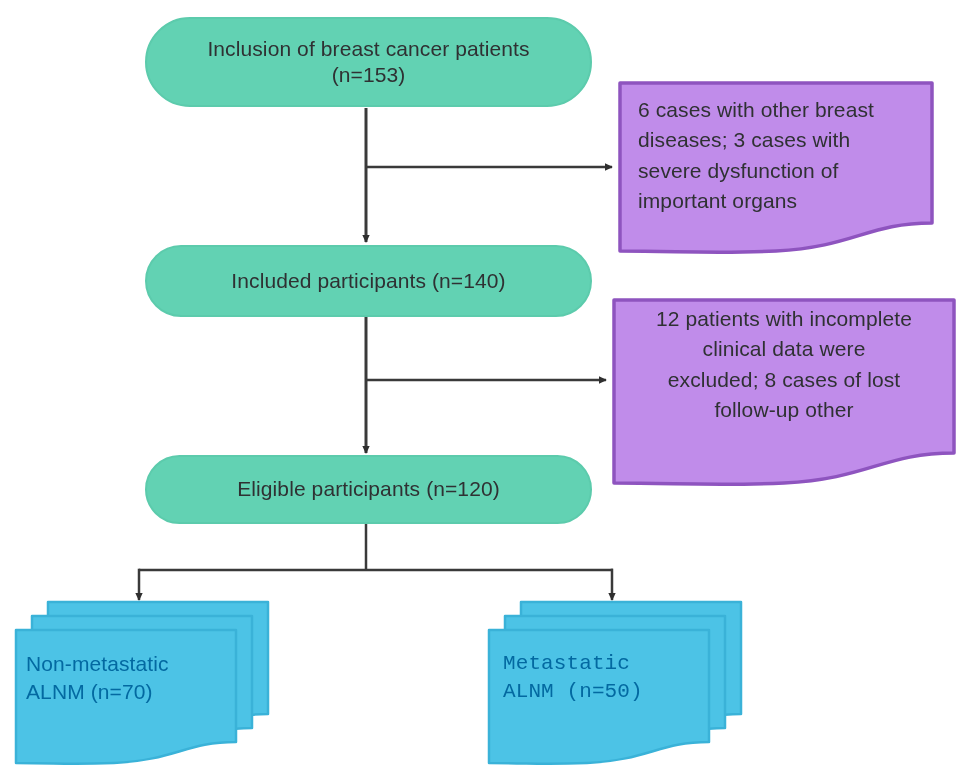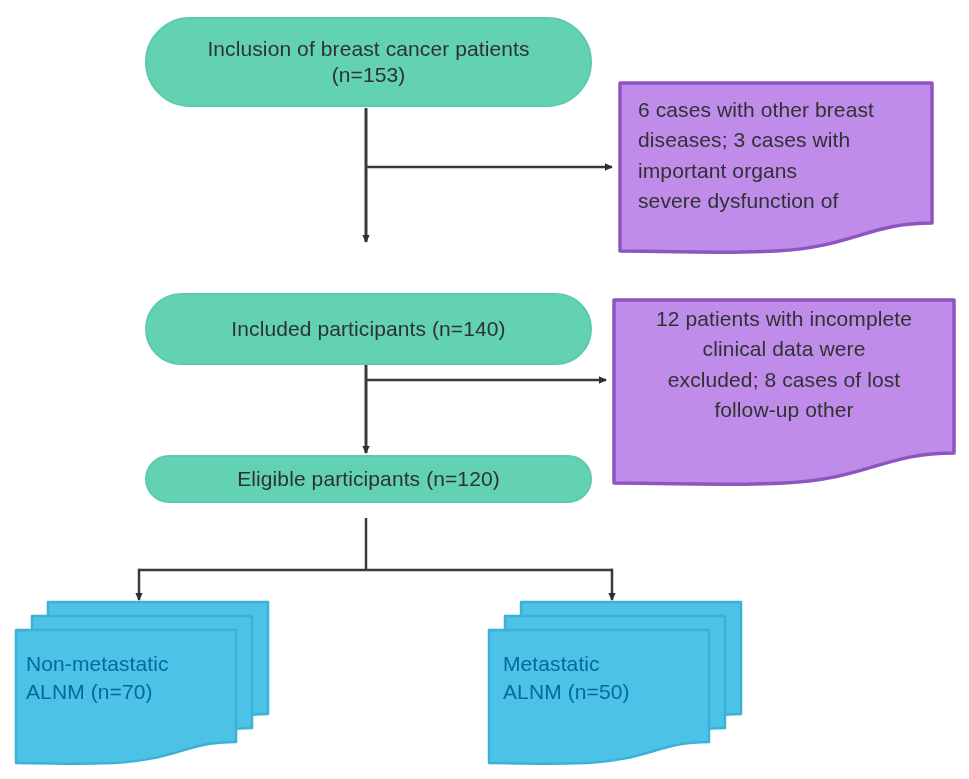--- a/index.html
+++ b/index.html
@@ -128,39 +128,39 @@
     </g>
   </svg>
 
   <div class="node stadium" style="left:145px; top:17px; width:447px; height:90px;">
     <div>
       <div>Inclusion of breast cancer patients</div>
       <div>(n=153)</div>
     </div>
   </div>
 
-  <div class="node stadium" style="left:145px; top:245px; width:447px; height:72px;margin-top:48px;">
+  <div class="node stadium" style="left:145px; top:245px; width:447px; height:72px;">
     <div>Included participants (n=140)</div>
   </div>
 
-  <div class="node stadium" style="left:145px; top:455px; width:447px; height:48px;">
+  <div class="node stadium" style="left:145px; top:455px; width:447px; height:69px;">
     <div>Eligible participants (n=120)</div>
   </div>
 
   <div class="doc-wrap" style="left:618px; top:81px; width:316px; height:175px;">
     <svg width="316" height="175" viewBox="0 0 316 175">
       <path d="M2,2 L314,2 L314,142
                C250,142 236,166 158,170
                C96,173 62,170 2,170 Z" fill="#c08cea" stroke="#8e54bf" stroke-width="3.5" stroke-linejoin="round"></path>
     </svg>
     <div class="doc-text left" style="width:316px; height:175px; padding:14px 16px 0 20px;">
       <div>6 cases with other breast</div>
       <div>diseases;  3 cases with</div>
+      <div>severe dysfunction of</div>
       <div>important organs</div>
-      <div>severe dysfunction of</div>
     </div>
   </div>
 
   <div class="doc-wrap" style="left:612px; top:298px; width:344px; height:192px;">
     <svg width="344" height="192" viewBox="0 0 344 192">
       <path d="M2,2 L342,2 L342,155
                C272,155 256,181 172,185
                C104,188 66,185 2,185 Z" fill="#c08cea" stroke="#8e54bf" stroke-width="3.5" stroke-linejoin="round"></path>
     </svg>
     <div class="doc-text center" style="width:344px; height:192px; padding:6px 10px 0 10px;">
@@ -197,19 +197,19 @@
       <path d="M36,6 L256,6 L256,118
                C206,118 196,136 134,140
                C86,142 80,140 36,140 Z" fill="#4cc3e6" stroke="#3ab2d8" stroke-width="2.5" stroke-linejoin="round"></path>
       <path d="M20,20 L240,20 L240,132
                C190,132 180,150 118,154
                C70,156 64,154 20,154 Z" fill="#4cc3e6" stroke="#3ab2d8" stroke-width="2.5" stroke-linejoin="round"></path>
       <path d="M4,34 L224,34 L224,146
                C174,146 164,164 102,167
                C54,169 48,167 4,167 Z" fill="#4cc3e6" stroke="#3ab2d8" stroke-width="2.5" stroke-linejoin="round"></path>
     </svg>
-    <div class="stack-text" style="left:4px; top:34px; width:220px; height:112px; padding:20px 0 0 14px;">
+    <div class="stack-text" style="left:4px; top:34px; width:220px; height:112px; padding:20px 0 0 14px;font-family:Liberation Mono, monospace;">
       <div>Metastatic</div>
       <div>ALNM (n=50)</div>
     </div>
   </div>
 
 </div>
 
 </body></html>

